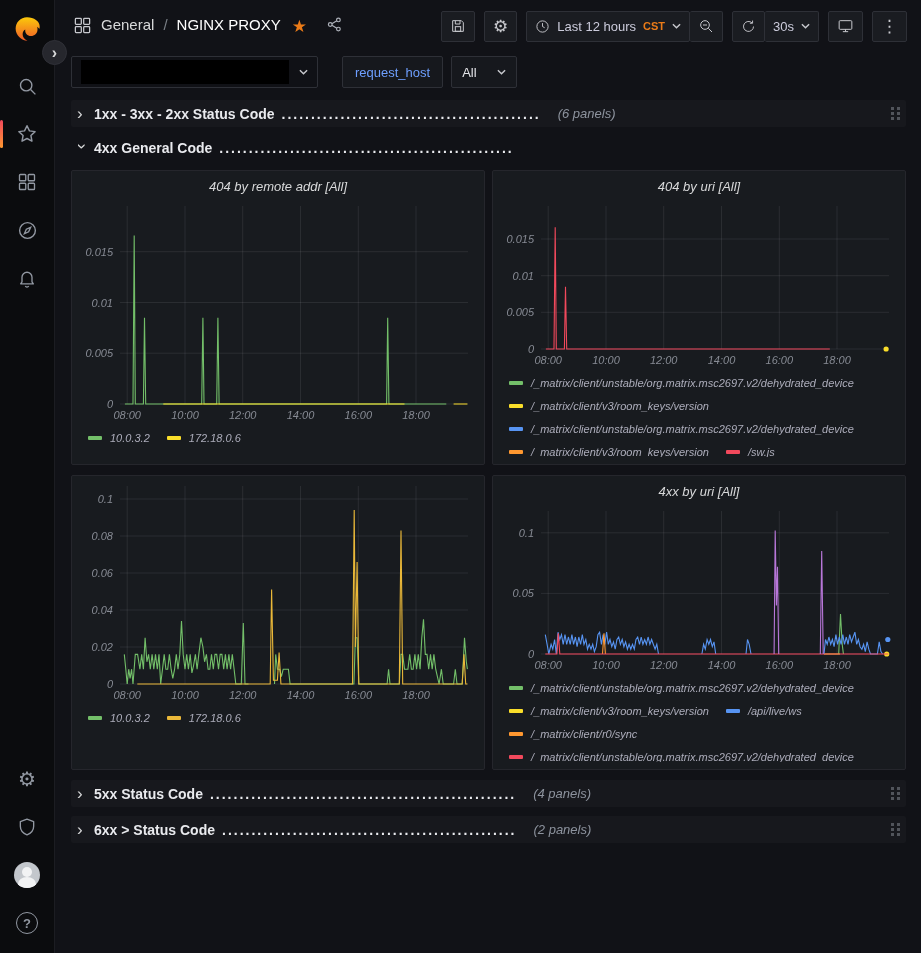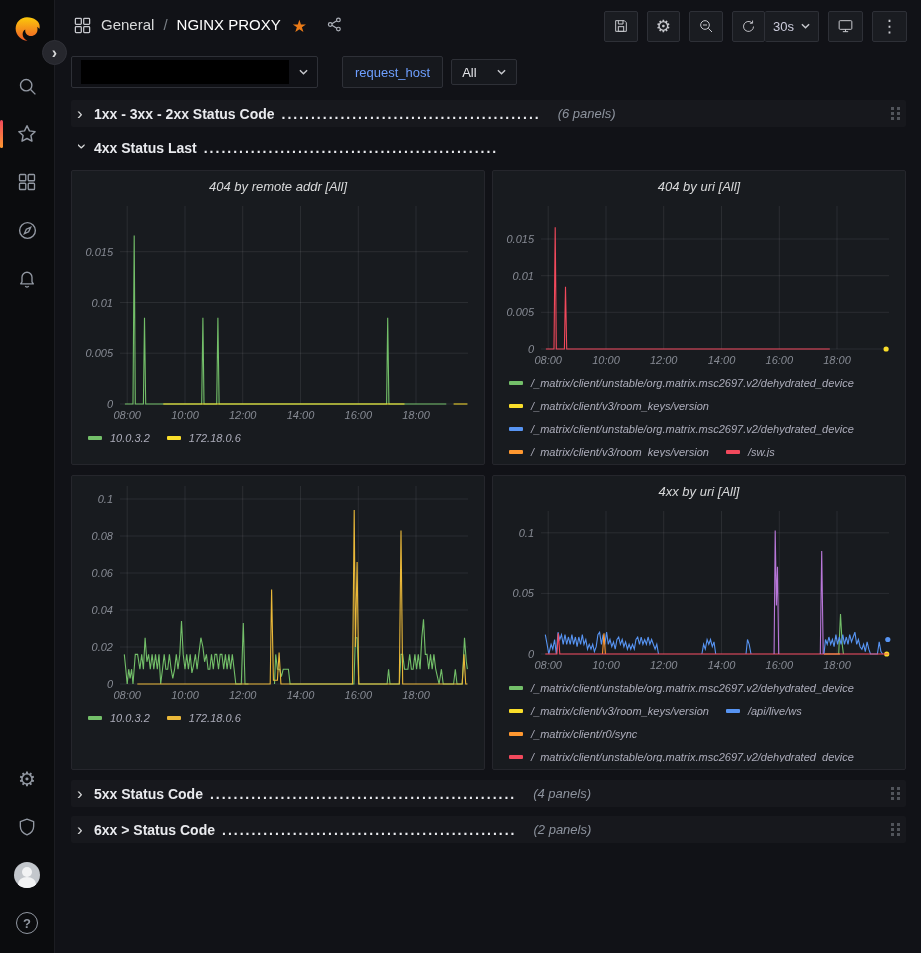--- a/index.html
+++ b/index.html
@@ -50,21 +50,21 @@
   .caret polyline { stroke:#c7c8cd; stroke-width:1.6; fill:none; }
   .kebab { font-size:17px; color:#c7c8cd; letter-spacing:0;}
 
   
   .submenu { display:flex; align-items:center; padding:4px 14px 10px 16px; gap:8px; flex-shrink:0;}
   .var-label { height:32px; display:flex; align-items:center; padding:0 12px; background:#16181d;
                border:1px solid #2e3037; border-radius:2px; color:#6e9fff; font-size:13px; font-weight:500;}
   .var-input { height:32px; width:247px; background:#101116; border:1px solid #2e3037; border-radius:2px;
                display:flex; align-items:center; justify-content:space-between; padding:0 9px; cursor:pointer; margin-right:16px;}
   .redacted { width:208px; height:24px; background:#000; }
-  .var-select { height:26px; display:flex; align-items:center; gap:20px; padding:0 10px; background:#16181d;
+  .var-select { height:32px; display:flex; align-items:center; gap:20px; padding:0 10px; background:#16181d;
                border:1px solid #2e3037; border-radius:2px; color:#e3e4e8; font-size:13px; font-weight:500; cursor:pointer;}
 
   
   .dash { flex:1; padding:2px 15px 0 16px; overflow:hidden; }
   .row-head { height:27px; display:flex; align-items:center; gap:7px; cursor:pointer; padding:0 4px 0 6px; border-radius:2px;}
   .row-head.collapsed { background:#17181d; }
   .row-chev { color:#d8d9da; font-size:17px; line-height:1; width:10px; }
   .row-chev.open { transform:rotate(90deg) translateX(1px); }
   .row-title { font-size:14px; font-weight:bold; color:#e9eaee; white-space:nowrap;}
   .row-leader { font-size:14px; font-weight:bold; color:#e9eaee; letter-spacing:2px; overflow:hidden; white-space:nowrap;}
@@ -193,20 +193,31 @@
             <path d="M4 4 h13 l3 3 v13 H4 z"></path>
               <path d="M8 4 v5 h7 V4"></path>
               <rect x="8" y="13" width="8" height="7"></rect>
           </svg>
         </div>
         <div class="tb-btn">
           <span class="glyph" style="font-size:17px;color:#c7c8cd">⚙</span>
         </div>
         <div class="tb-group">
           <div class="tb-btn">
+            <svg width="15" height="15" viewBox="0 0 24 24">
+              <circle cx="12" cy="12" r="9"></circle>
+                <polyline points="12 6.5 12 12 15.5 14"></polyline>
+            </svg>
+            <span>Last 12 hours</span>
+            <span class="tz-tag">CST</span>
+            <svg class="caret" viewBox="0 0 10 6">
+                <polyline points="1 1 5 5 9 1"></polyline>
+              </svg>
+          </div>
+          <div class="tb-btn">
             <svg width="16" height="16" viewBox="0 0 24 24">
               <circle cx="10.5" cy="10.5" r="6.5"></circle>
                 <line x1="15.5" y1="15.5" x2="21" y2="21"></line>
                 <line x1="7.5" y1="10.5" x2="13.5" y2="10.5"></line>
             </svg>
           </div>
         </div>
         <div class="tb-group">
           <div class="tb-btn">
             <svg width="15" height="15" viewBox="0 0 24 24">
@@ -262,21 +273,21 @@
             <i></i>
             <i></i>
             <i></i>
             <i></i>
             <i></i>
           </span>
       </div>
 
       <div class="row-head rh-2">
         <span class="row-chev open">›</span>
-        <span class="row-title">4xx Status Last</span>
+        <span class="row-title">4xx General Code</span>
         <span class="row-leader">..................................................</span>
       </div>
 
       <div class="grid2">
         <div class="panel">
           <div class="panel-title">404 by remote addr [All]</div>
           <svg class="chart" id="chart-0" width="396" height="225">
               <line class="grid-line" x1="47.2" x2="47.2" y1="7" y2="205"></line>
               <text class="tick tx" x="47.2" y="220">08:00</text>
               <line class="grid-line" x1="105.0" x2="105.0" y1="7" y2="205"></line>

